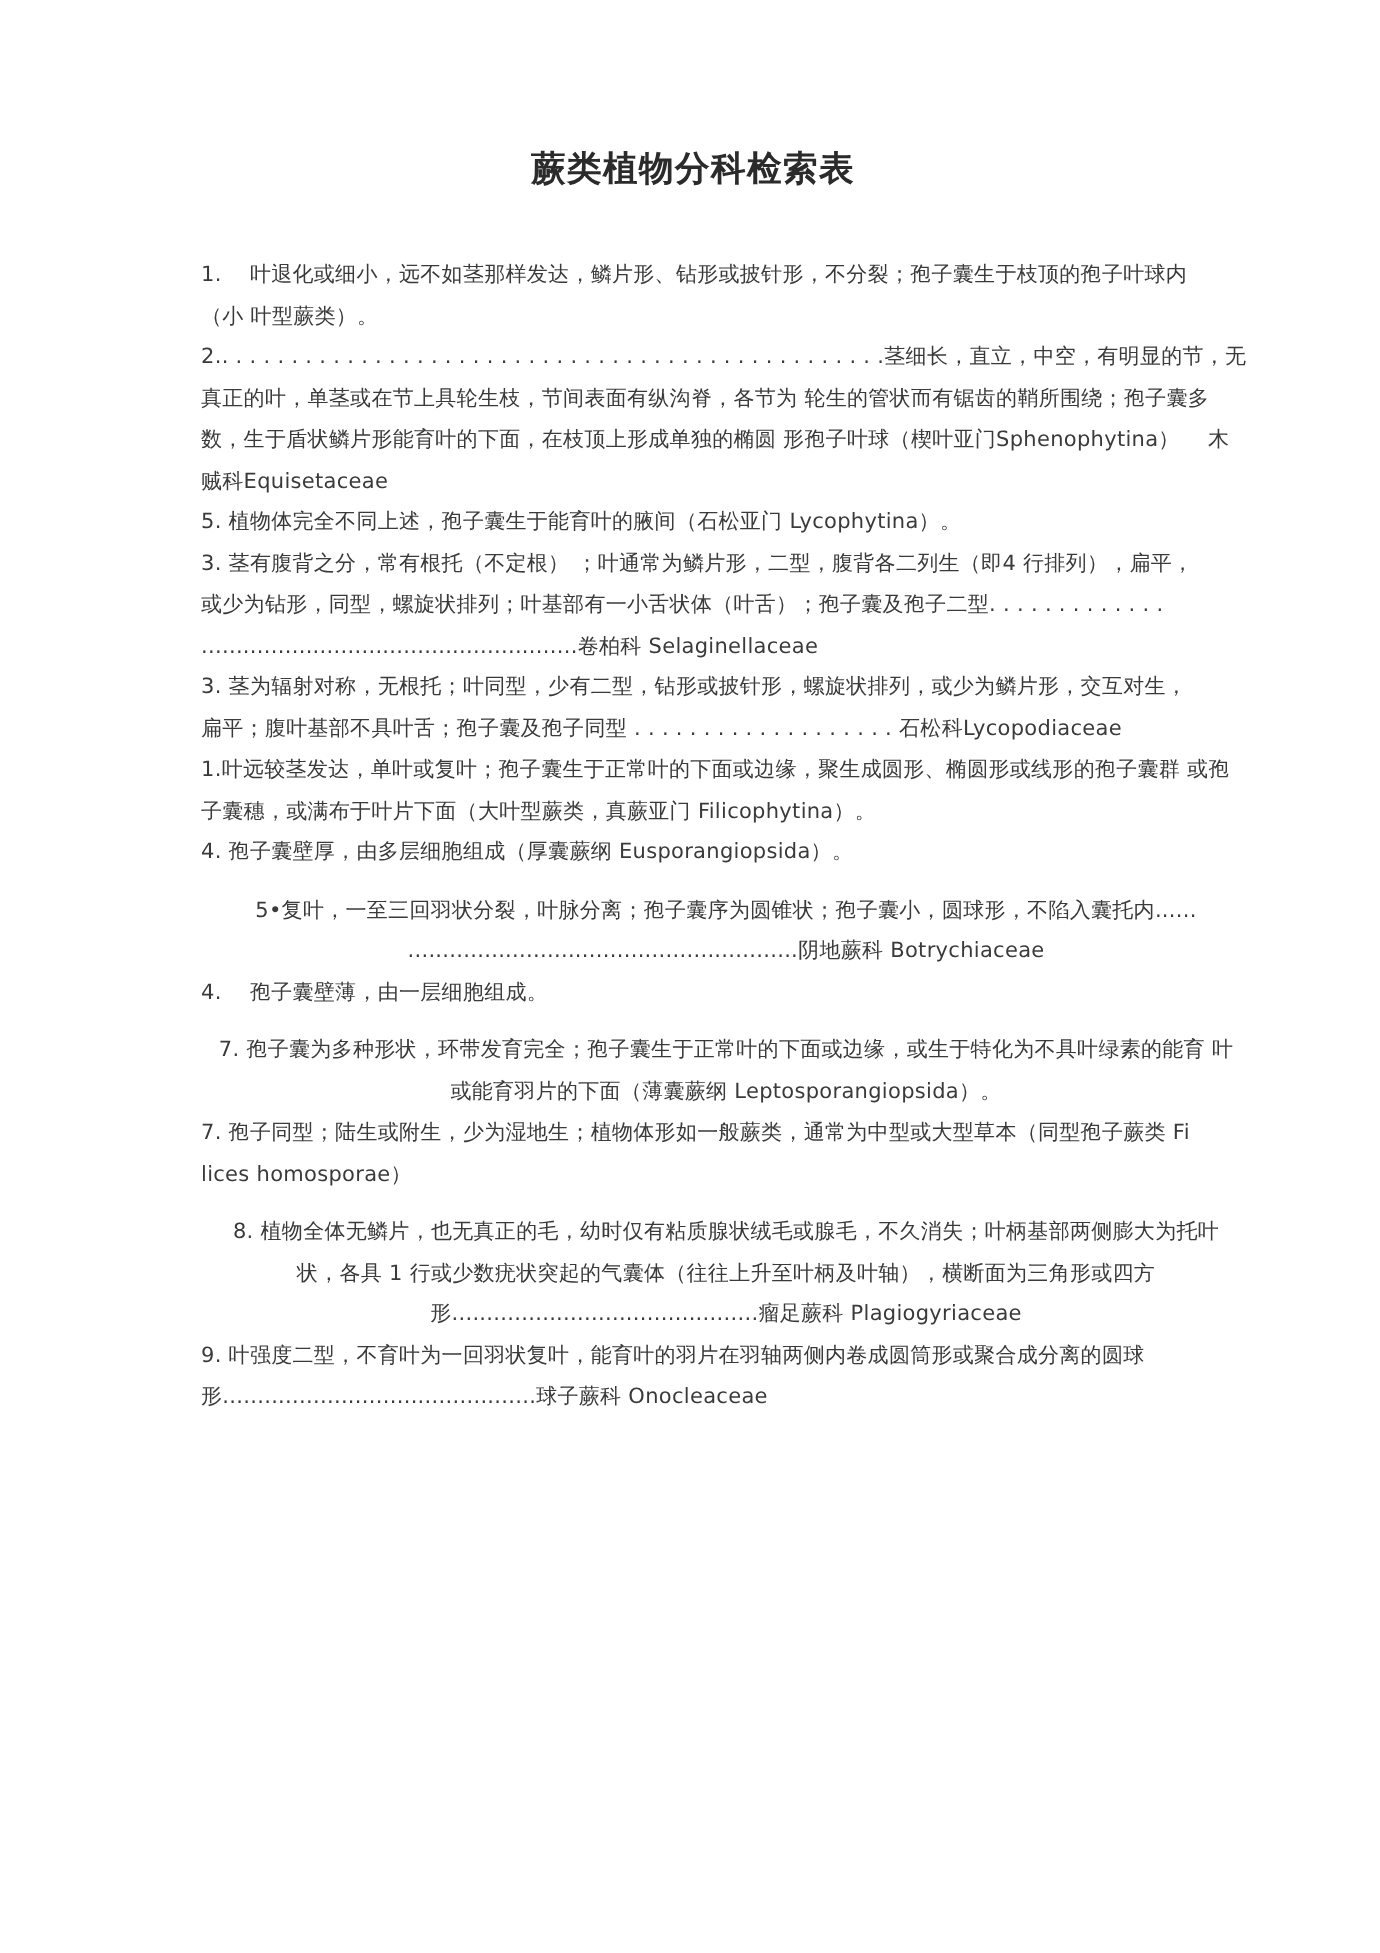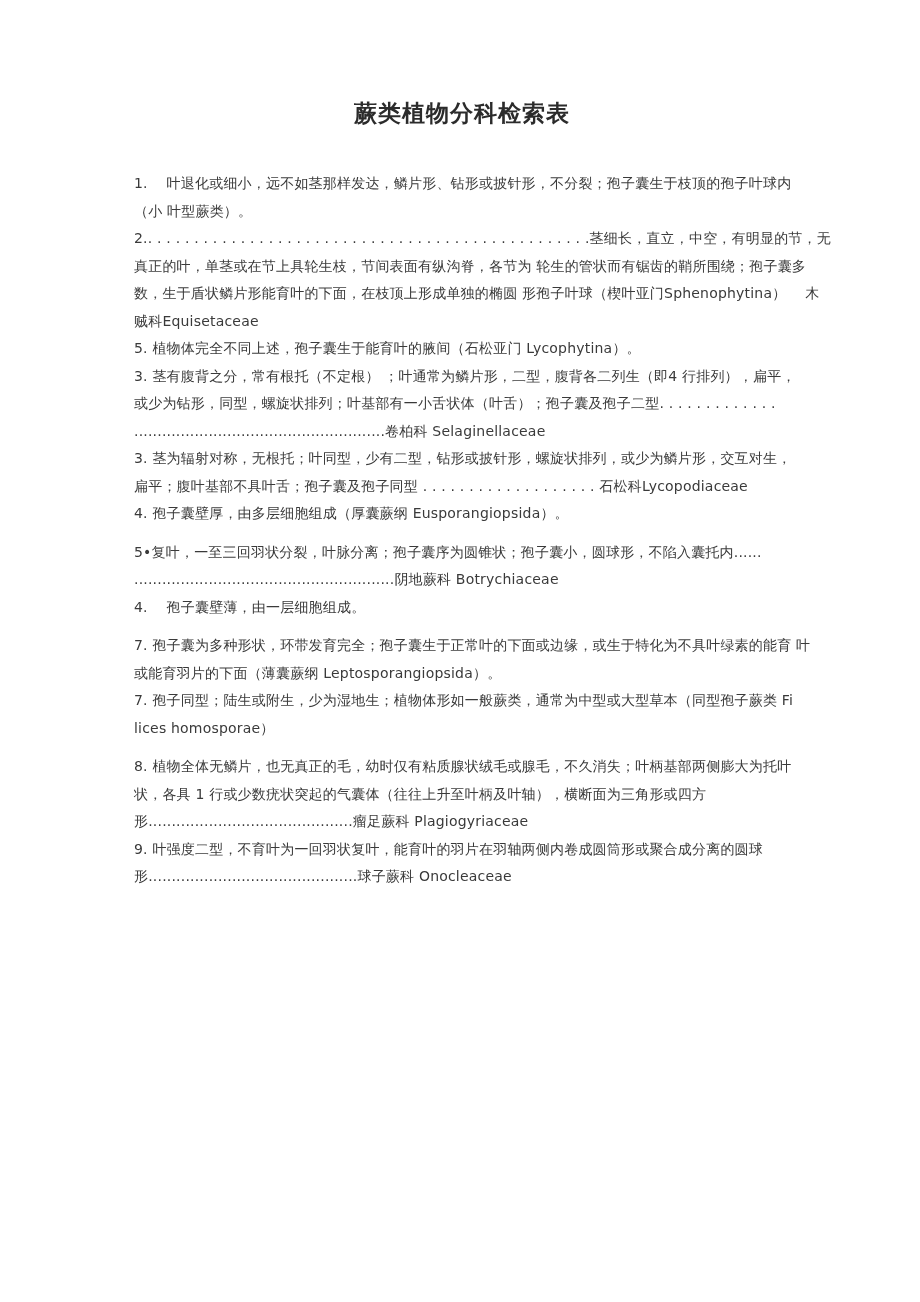--- a/index.html
+++ b/index.html
@@ -34,40 +34,43 @@
   .para {
     margin: 0;
     font-size: 14px;
     color: #3a3a3a;
     line-height: 27.5px;
     white-space: pre;
     letter-spacing: 0.2px;
   }
   .para.gap {
     margin-top: 11px;
+    text-align: center;
   }
 </style>
 </head>
 <body>
 
 <div class="page">
   <div class="content">
     <h1 class="title">蕨类植物分科检索表</h1>
     <p class="para">1.　 叶退化或细小，远不如茎那样发达，鳞片形、钻形或披针形，不分裂；孢子囊生于枝顶的孢子叶球内
 （小 叶型蕨类）。</p>
     <p class="para">2.. . . . . . . . . . . . . . . . . . . . . . . . . . . . . . . . . . . . . . . . . . . . . . . .茎细长，直立，中空，有明显的节，无
 真正的叶，单茎或在节上具轮生枝，节间表面有纵沟脊，各节为 轮生的管状而有锯齿的鞘所围绕；孢子囊多
 数，生于盾状鳞片形能育叶的下面，在枝顶上形成单独的椭圆 形孢子叶球（楔叶亚门Sphenophytina）　 木
 贼科Equisetaceae</p>
     <p class="para">5. 植物体完全不同上述，孢子囊生于能育叶的腋间（石松亚门 Lycophytina）。</p>
     <p class="para">3. 茎有腹背之分，常有根托（不定根） ；叶通常为鳞片形，二型，腹背各二列生（即4 行排列），扁平，
 或少为钻形，同型，螺旋状排列；叶基部有一小舌状体（叶舌）；孢子囊及孢子二型. . . . . . . . . . . . .
 ......................................................卷柏科 Selaginellaceae</p>
     <p class="para">3. 茎为辐射对称，无根托；叶同型，少有二型，钻形或披针形，螺旋状排列，或少为鳞片形，交互对生，
 扁平；腹叶基部不具叶舌；孢子囊及孢子同型 . . . . . . . . . . . . . . . . . . . 石松科Lycopodiaceae</p>
+    <p class="para">1.叶远较茎发达，单叶或复叶；孢子囊生于正常叶的下面或边缘，聚生成圆形、椭圆形或线形的孢子囊群 或孢
+子囊穗，或满布于叶片下面（大叶型蕨类，真蕨亚门 Filicophytina）。</p>
     <p class="para">4. 孢子囊壁厚，由多层细胞组成（厚囊蕨纲 Eusporangiopsida）。</p>
     <p class="para gap">5•复叶，一至三回羽状分裂，叶脉分离；孢子囊序为圆锥状；孢子囊小，圆球形，不陷入囊托内......
 ........................................................阴地蕨科 Botrychiaceae</p>
     <p class="para">4.　 孢子囊壁薄，由一层细胞组成。</p>
     <p class="para gap">7. 孢子囊为多种形状，环带发育完全；孢子囊生于正常叶的下面或边缘，或生于特化为不具叶绿素的能育 叶
 或能育羽片的下面（薄囊蕨纲 Leptosporangiopsida）。</p>
     <p class="para">7. 孢子同型；陆生或附生，少为湿地生；植物体形如一般蕨类，通常为中型或大型草本（同型孢子蕨类 Fi
 lices homosporae）</p>
     <p class="para gap">8. 植物全体无鳞片，也无真正的毛，幼时仅有粘质腺状绒毛或腺毛，不久消失；叶柄基部两侧膨大为托叶
 状，各具 1 行或少数疣状突起的气囊体（往往上升至叶柄及叶轴），横断面为三角形或四方

